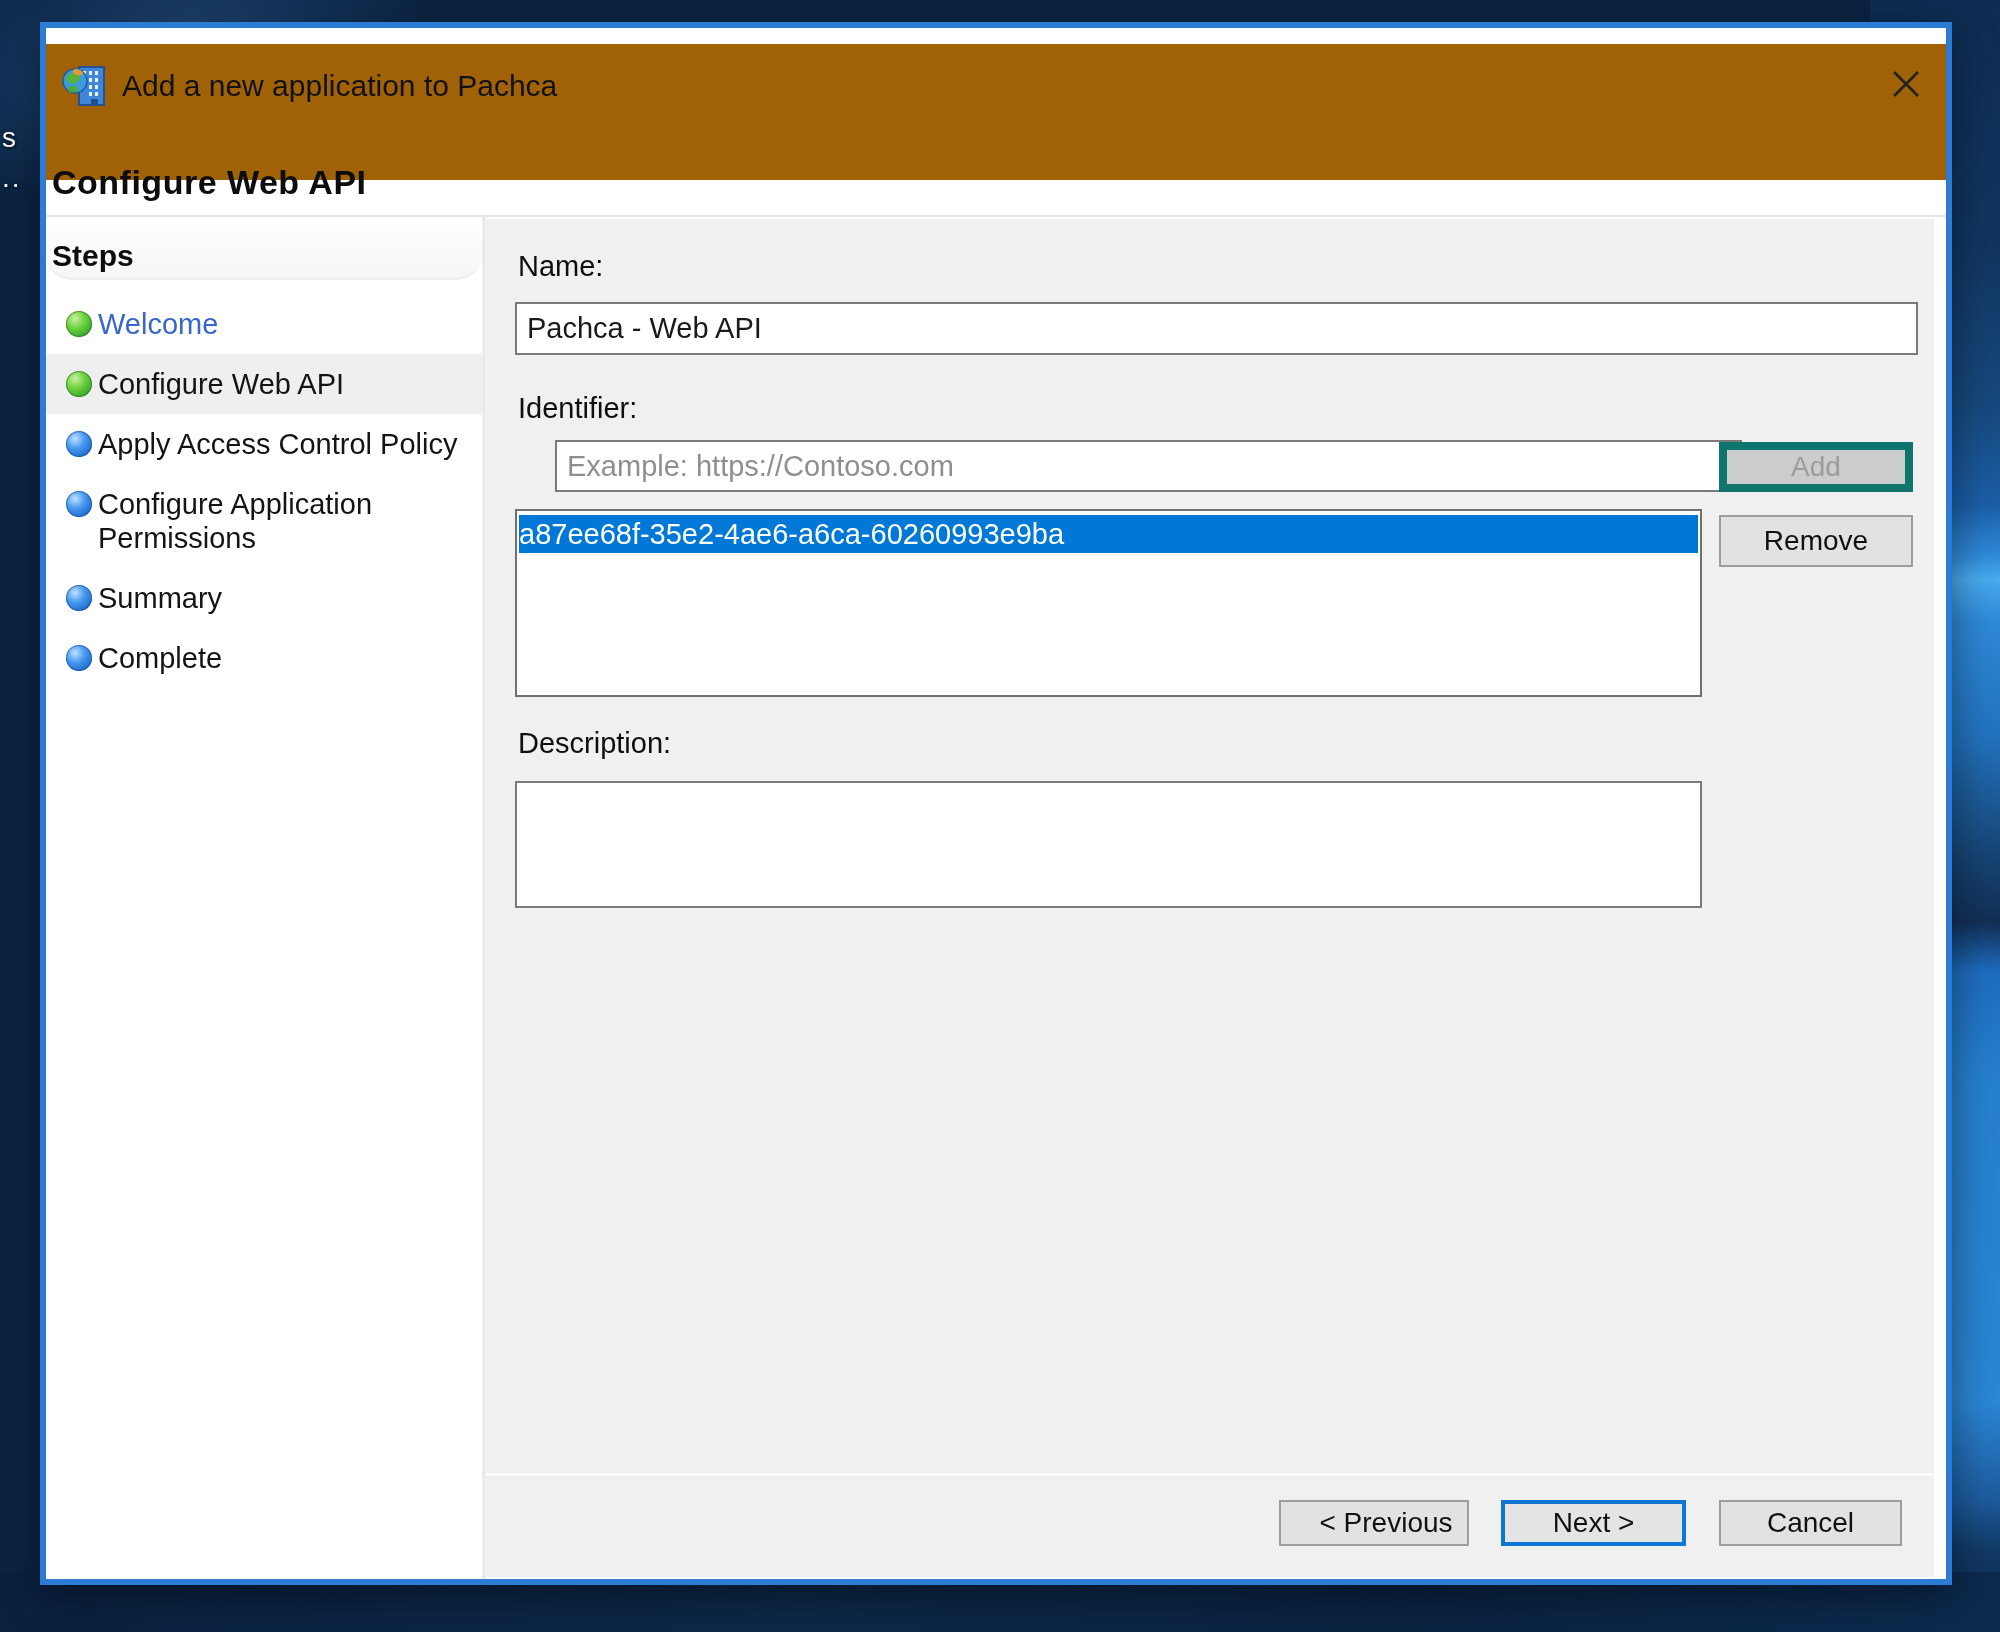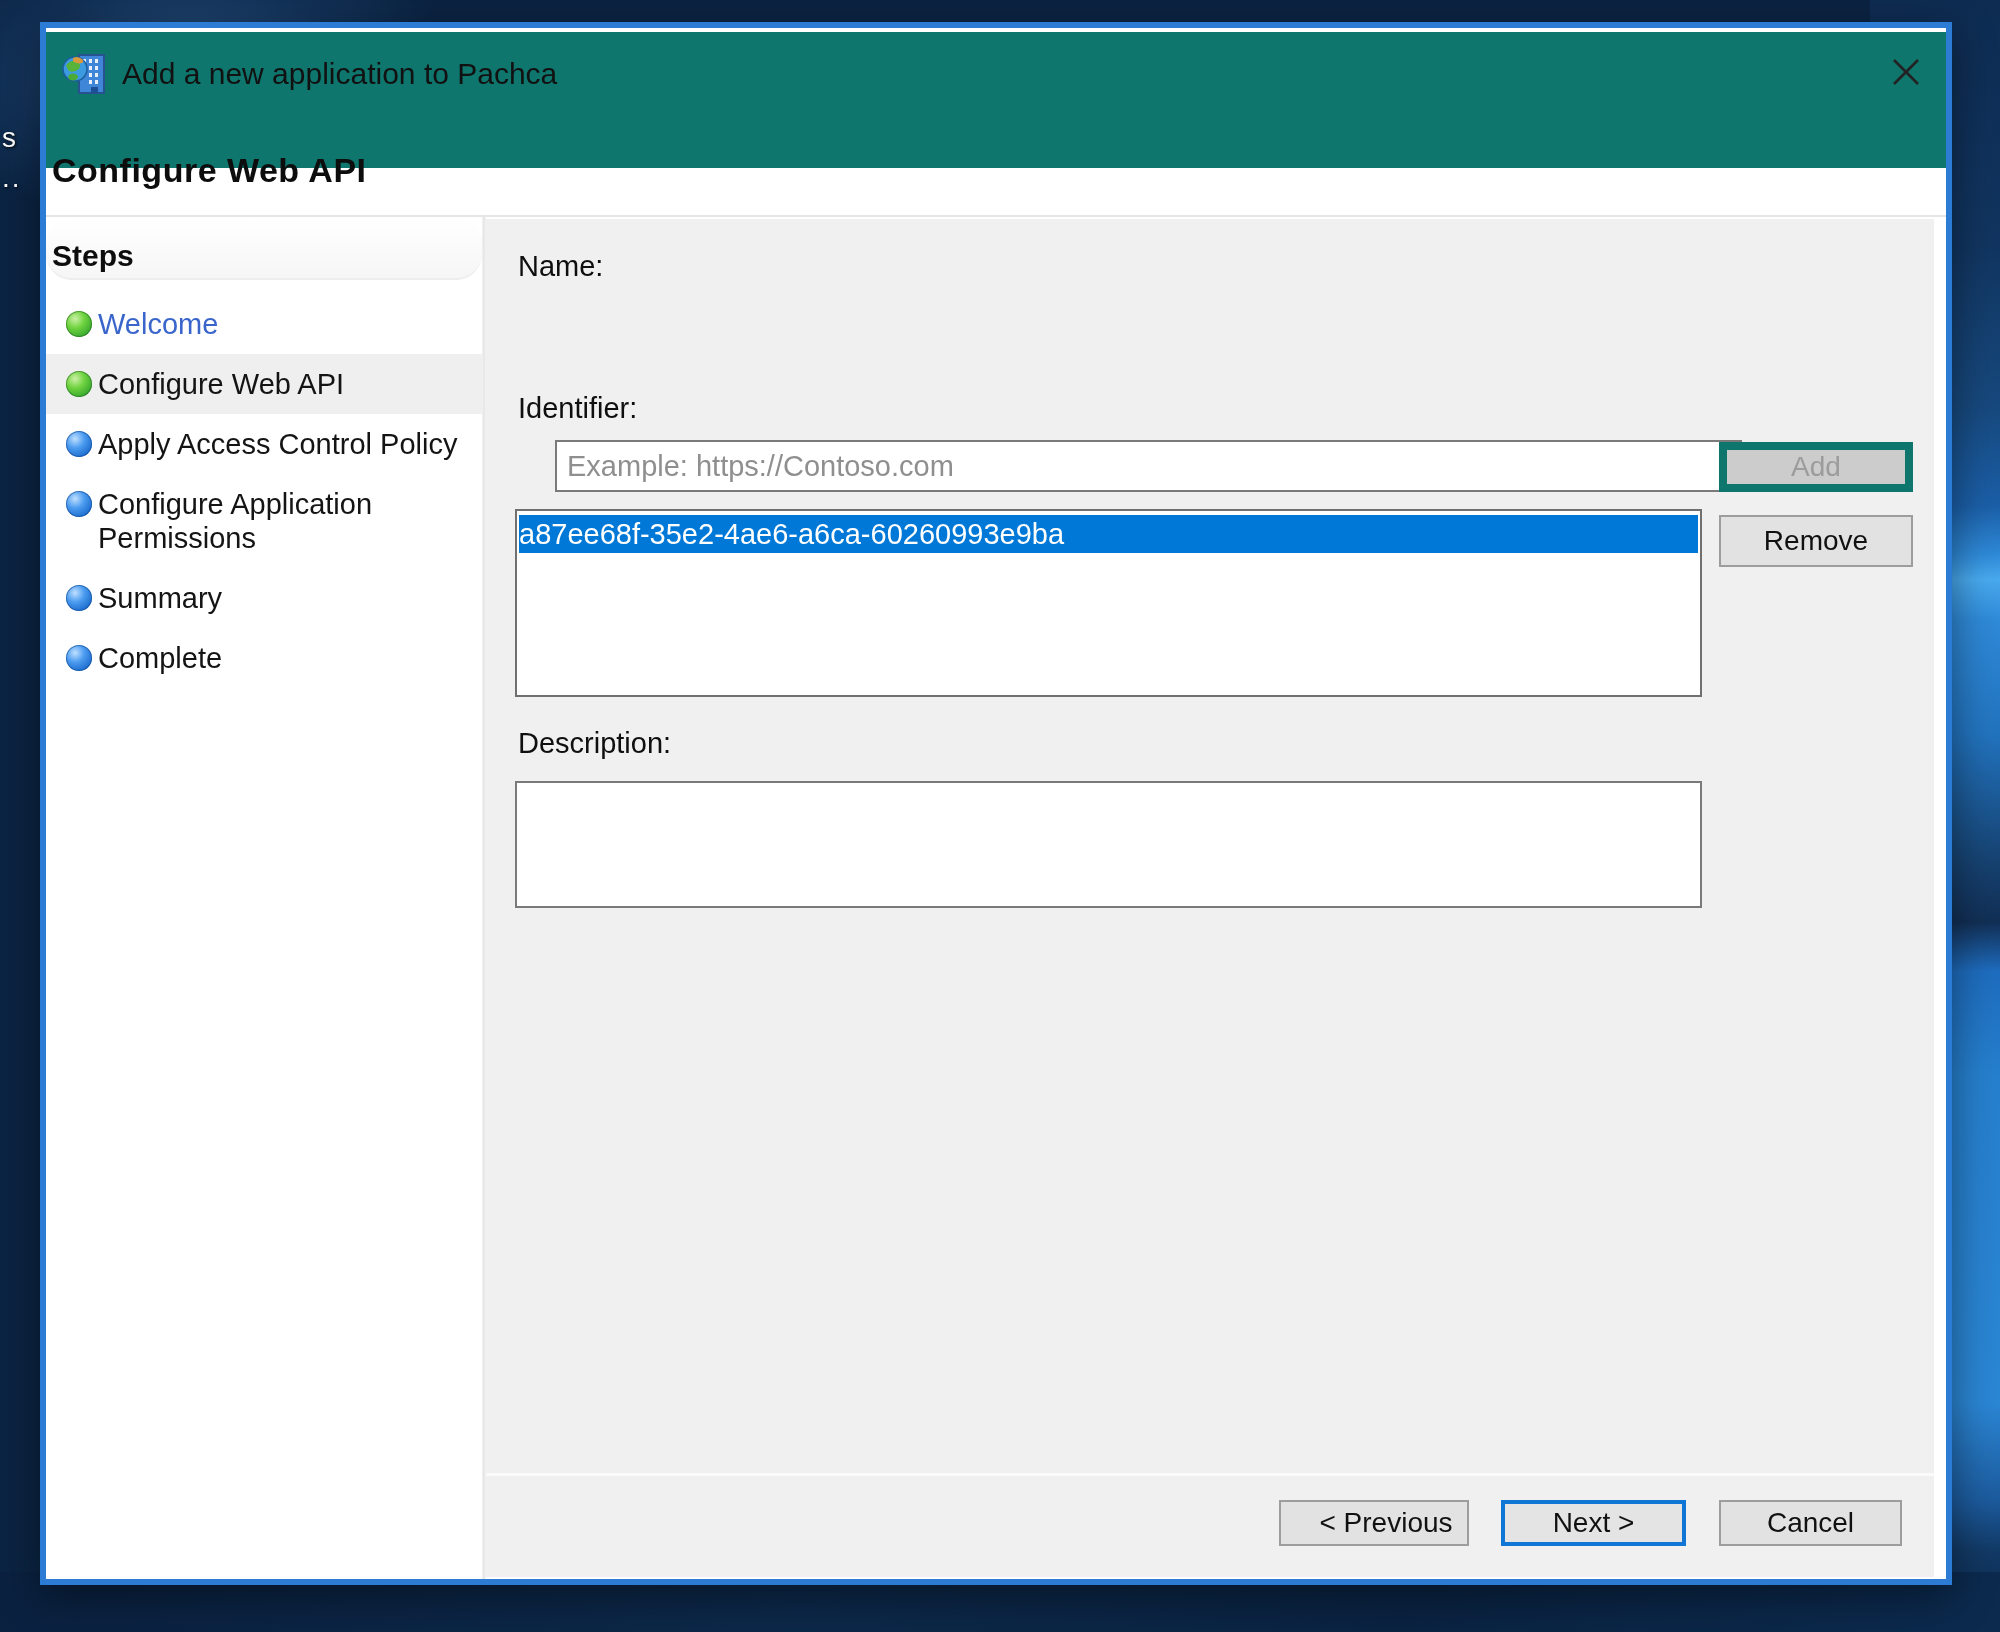--- a/index.html
+++ b/index.html
@@ -36,21 +36,21 @@
 
   
   .dialog{
     position:absolute; left:40px; top:22px; width:1912px; height:1563px;
     background:#ffffff; border:6px solid #2C7BD4;
     box-shadow:0 10px 40px rgba(0,0,0,0.45);
   }
   .dialog-inner{ position:relative; width:100%; height:100%; }
 
   
-  .titlebar{ position:absolute; left:0; top:4px; right:0; height:136px; background:#0f766e; }
+  .titlebar{ position:absolute; left:0; top:16px; right:0; height:136px; background:#a16207; }
   .app-icon{ position:absolute; left:16px; top:19px; width:46px; height:46px; }
   .dialog-title{ position:absolute; left:76px; top:25px; font-size:30px; color:#111; }
   .close-btn{ position:absolute; right:22px; top:22px; width:36px; height:36px; cursor:pointer; }
   .wizard-header{ position:absolute; left:6px; top:119px; font-size:34px; font-weight:bold; color:#0d0d0d; letter-spacing:0.5px; }
   .h-divider{ position:absolute; left:0; right:0; top:187px; height:2px; background:#E6E6E6; }
   .v-divider{ position:absolute; left:436px; top:189px; bottom:0; width:4px;
     background:linear-gradient(to right,#F3F3F3,#E4E4E4,#F5F5F5); }
 
   
   .sidebar{ position:absolute; left:0; top:189px; bottom:0; width:436px; background:#fff; }
@@ -197,20 +197,21 @@
         <div class="step-item">
           <span class="step-dot todo"></span>
           <span class="step-label">Complete</span>
         </div>
       </div>
     </div>
     <div class="v-divider"></div>
 
     <div class="content">
       <div id="name-label" class="field-label">Name:</div>
+      <input id="name-input" class="text-input" type="text" value="Pachca - Web API" style="">
 
       <div id="identifier-label" class="field-label">Identifier:</div>
       <input id="identifier-input" class="text-input" type="text" placeholder="Example: https://Contoso.com" style="">
       <button id="add-btn" class="btn" disabled="">Add</button>
 
       <div class="listbox">
         <div class="list-row-selected">a87ee68f-35e2-4ae6-a6ca-60260993e9ba</div>
       </div>
       <button id="remove-btn" class="btn">Remove</button>
 

